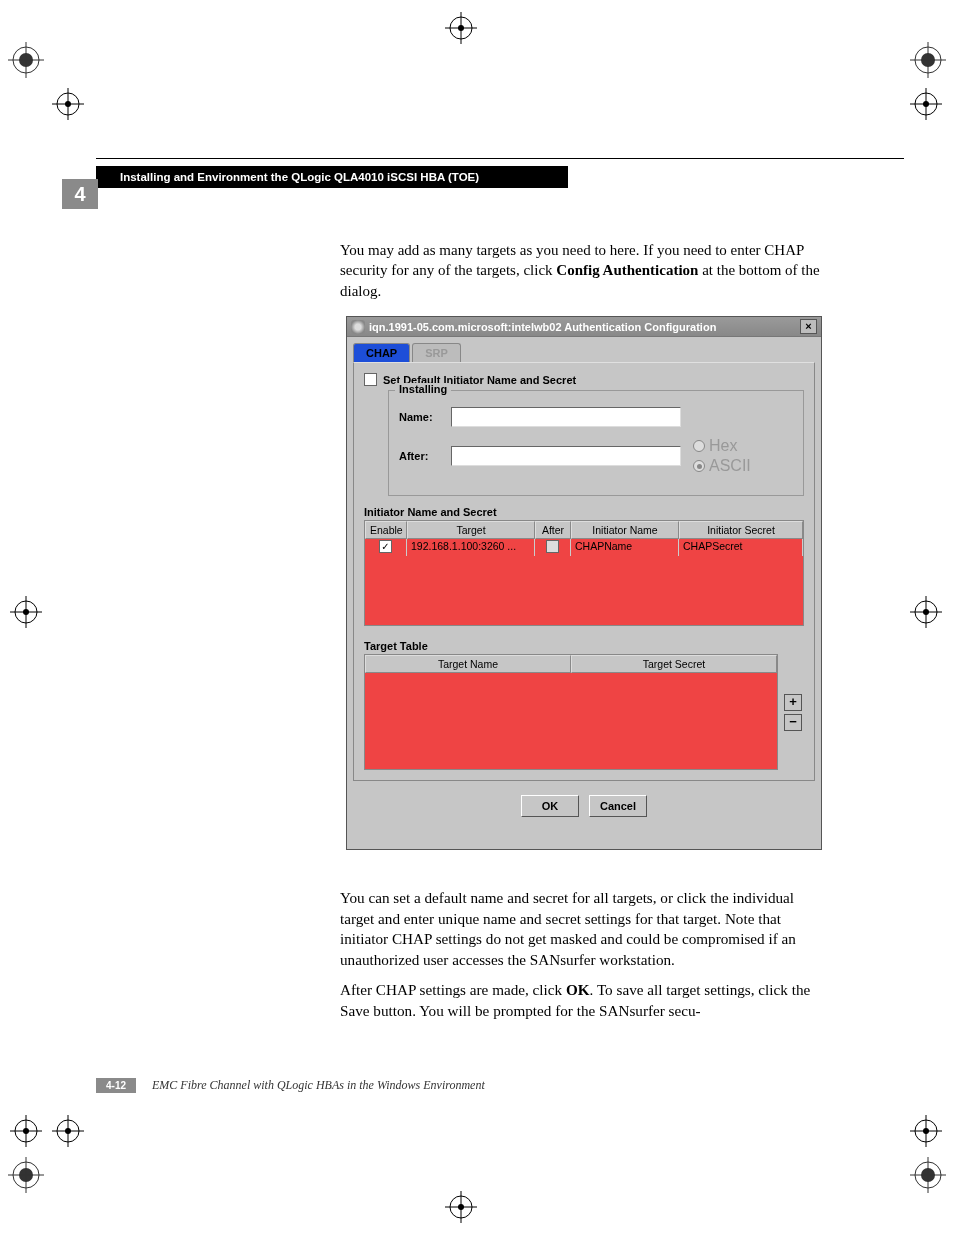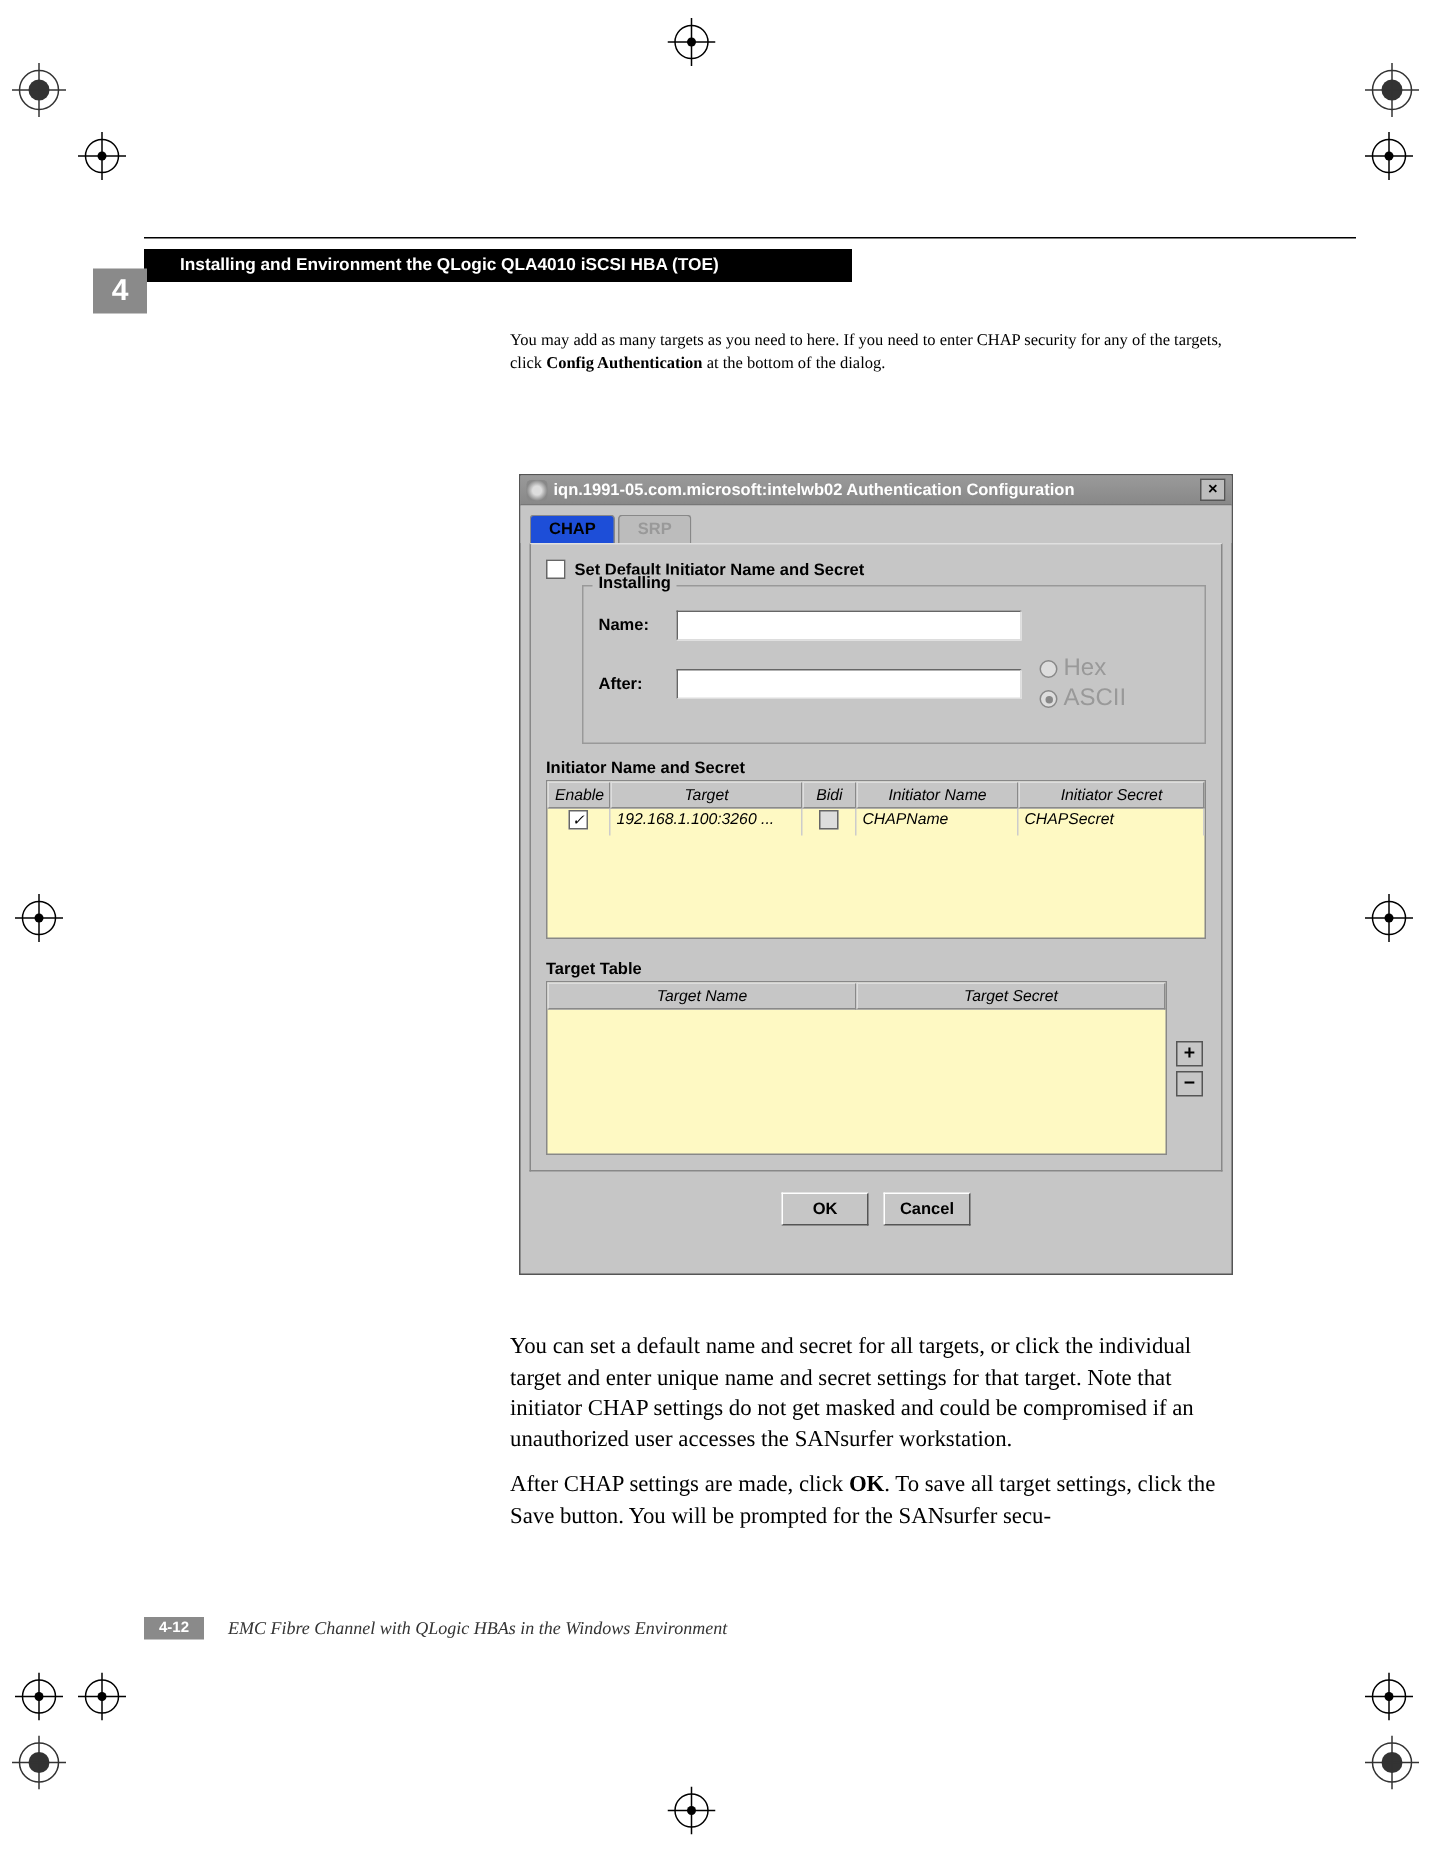--- a/index.html
+++ b/index.html
@@ -36,23 +36,23 @@
     color: #fff;
     font-family: Arial, Helvetica, sans-serif;
     font-weight: bold;
     font-size: 20px;
     display: flex;
     align-items: center;
     justify-content: center;
   }
   .body-text {
     position: absolute;
-    left: 340px; top: 220px;
+    left: 340px; top: 240px;
     width: 490px;
-    font-size: 11px;
+    font-size: 15px;
     line-height: 1.35;
   }
   .body-text p { margin-bottom: 10px; }
   .bold { font-weight: bold; }
   .dialog {
     position: absolute;
     left: 346px; top: 316px;
     width: 476px; height: 534px;
     background: #c6c6c6;
     border: 1px solid #555;
@@ -167,24 +167,23 @@
     background: #ddd;
   }
   .radio.selected::after {
     content: '';
     width: 5px; height: 5px;
     background: #888;
     border-radius: 50%;
   }
   .section-label { font-weight: bold; margin: 6px 0 2px 0; font-size: 11px; }
   .grid {
-    background: #fef9c3;
+    background: #ef4444;
     border: 1px solid #888;
     font-size: 10.5px;
-    font-style: italic;
   }
   .grid-head { display: flex; background: #c6c6c6; }
   .grid-head .gh { border: 1px outset #ddd; padding: 2px 4px; text-align: center; background: #c6c6c6; }
   .grid-body { display: flex; }
   .grid-body .gc { padding: 1px 4px; border-right: 1px solid #ccc; overflow: hidden; white-space: nowrap; }
   .g1 { height: 106px; }
   .g2 { height: 116px; }
   .target-table-wrap { display: flex; }
   .target-table-grid { flex: 1; }
   .side-btns { width: 20px; margin-left: 6px; display: flex; flex-direction: column; justify-content: center; gap: 3px; }
@@ -376,21 +375,21 @@
             </div>
         </div>
       </div>
     </div>
 
     <div class="section-label">Initiator Name and Secret</div>
     <div class="grid g1">
       <div class="grid-head">
         <div class="gh" style="width:42px">Enable</div>
         <div class="gh" style="width:128px">Target</div>
-        <div class="gh" style="width:36px">Bidi</div>
+        <div class="gh" style="width:36px">After</div>
         <div class="gh" style="width:108px">Initiator Name</div>
         <div class="gh" style="flex:1">Initiator Secret</div>
       </div>
       <div class="grid-body">
         <div class="gc" style="width:42px;text-align:center"><span class="chk" style="margin:0">✓</span></div>
         <div class="gc" style="width:128px">192.168.1.100:3260 ...</div>
         <div class="gc" style="width:36px;text-align:center"><span class="chk" style="margin:0;background:#ddd"></span></div>
         <div class="gc" style="width:108px">CHAPName</div>
         <div class="gc" style="flex:1">CHAPSecret</div>
       </div>

